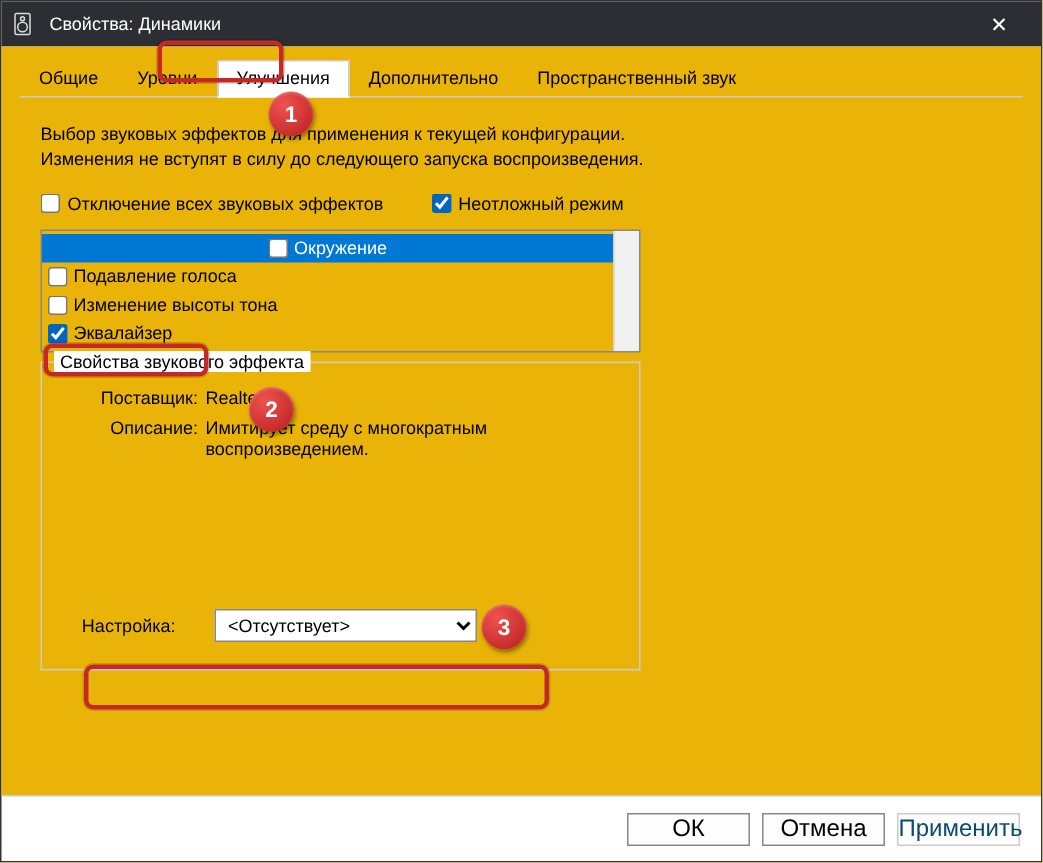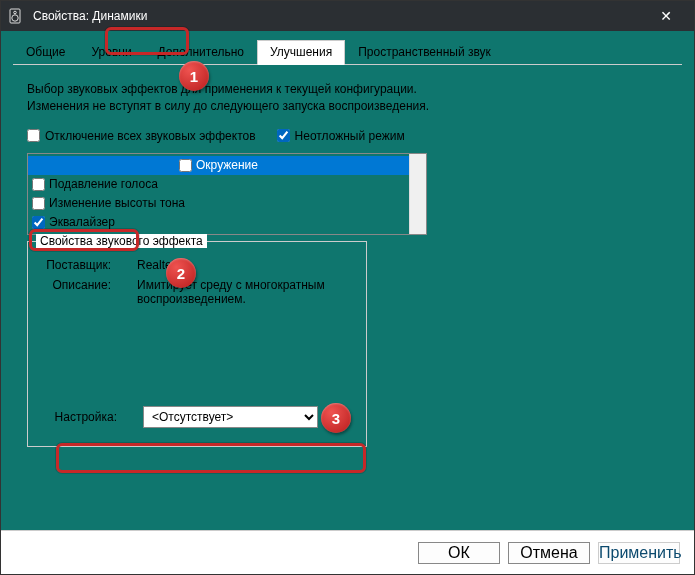--- a/index.html
+++ b/index.html
@@ -3,40 +3,40 @@
 <meta charset="utf-8">
 <style>
 * { box-sizing: border-box; margin: 0; padding: 0; }
 body { font-family: "Segoe UI", Tahoma, sans-serif; font-size: 12px; background: #fff; width: 695px; height: 575px; overflow: hidden; }
 .window { width: 695px; height: 575px; border: 1px solid #333; background: #fff; display: flex; flex-direction: column; }
 .titlebar { height: 30px; background: #2b2f33; color: #fff; display: flex; align-items: center; padding: 0 8px; }
 .titlebar .tb-icon { width: 16px; height: 16px; margin-right: 8px; display:inline-block; }
 .titlebar .tb-icon svg { width:16px; height:16px; }
 .titlebar .tb-title { font-size: 12px; flex: 1; }
 .titlebar .tb-close { width: 40px; text-align: center; font-size: 14px; font-family: Arial; cursor: default; }
-.content-area { flex: 1; background: #0f766e; padding: 8px 12px 0 12px; position: relative; }
+.content-area { flex: 1; background: #eab308; padding: 8px 12px 0 12px; position: relative; }
 .tabs { display: flex; border-bottom: 1px solid #ccc; height: 26px; position: relative; }
 .tab { padding: 4px 12px; font-size: 12px; border: 1px solid transparent; border-bottom: none; position: relative; top: 1px; cursor: default; }
 .tab.active { border-color: #ccc; background: #fff; border-bottom: 1px solid #fff; }
 .tab-panel { padding: 16px 14px; font-size: 12px; }
 .descr { line-height: 1.4; margin-bottom: 14px; max-width: 450px; }
-.check-row { display: flex; gap: 21px; margin-bottom: 10px; align-items: center; }
+.check-row { display: flex; gap: 32px; margin-bottom: 10px; align-items: center; }
 .chk { display: inline-flex; align-items: center; gap: 5px; }
 .chk input { width: 13px; height: 13px; accent-color: #0067c0; }
 .effects-box { width: 400px; height: 82px; border: 1px solid #888; display: flex; }
 .effects-list { flex: 1; overflow: hidden; padding: 2px 0; }
 .effects-list .item { display: flex; align-items: center; gap: 4px; padding: 0 4px; height: 19px; }
 .effects-list .item input { width: 13px; height: 13px; accent-color: #0067c0; }
 .effects-list .item.sel { background: #0078d4; color: #fff; justify-content: center; }
 .effects-list .item.sel .lbl { background: #0078d4; }
 .scroll-track { width: 17px; background: #f0f0f0; border-left: 1px solid #ddd; }
-.props-group { border: 1px solid #ccc; width: 340px; margin-top: 6px; padding: 10px 14px 18px 14px; position: relative; }
+.props-group { border: 1px solid #ccc; width: 400px; margin-top: 6px; padding: 10px 14px 18px 14px; position: relative; }
 .props-group .legend { position: absolute; top: -8px; left: 8px; background: #fff; padding: 0 4px; font-size: 12px; }
 .pg-row { display: flex; margin: 6px 0; }
-.pg-row .k { width: 95px; text-align: right; padding-right: 26px; }
+.pg-row .k { width: 95px; text-align: right; padding-right: 5px; }
 .pg-row .v { flex: 1; }
 .setting-row { display: flex; align-items: center; margin-top: 100px; gap: 26px; }
 .setting-row .k { width: 75px; text-align: right; }
 .setting-row select { width: 175px; height: 22px; font-size: 12px; border: 1px solid #888; background: #fff; padding: 0 4px; }
 .footer { height: 44px; border-top: 1px solid #ccc; display: flex; align-items: center; justify-content: flex-end; padding: 0 14px; gap: 8px; }
 .footer button { width: 82px; height: 22px; font-size: 16px; background: #fdfdfd; border: 1px solid #888; cursor: default; }
 .footer button.disabled { color: #0c4a6e; border-color: #ccc; }
 
 
 .anno { position: absolute; border: 3px solid #c62828; border-radius: 6px; pointer-events: none; box-shadow: 0 0 0 1px rgba(0,0,0,.15); }
@@ -55,22 +55,22 @@
         </svg>
     </span>
     <span class="tb-title">Свойства: Динамики</span>
     <span class="tb-close">✕</span>
   </div>
 
   <div class="content-area">
     <div class="tabs">
       <div class="tab">Общие</div>
       <div class="tab">Уровни</div>
+      <div class="tab active">Улучшения</div>
       <div class="tab">Дополнительно</div>
-      <div class="tab active">Улучшения</div>
       <div class="tab">Пространственный звук</div>
     </div>
 
     <div class="tab-panel">
       <div class="descr">Выбор звуковых эффектов для применения к текущей конфигурации. Изменения не вступят в силу до следующего запуска воспроизведения.</div>
 
       <div class="check-row">
         <label class="chk">
           <input type="checkbox" style="">
           <span>Отключение всех звуковых эффектов</span>

